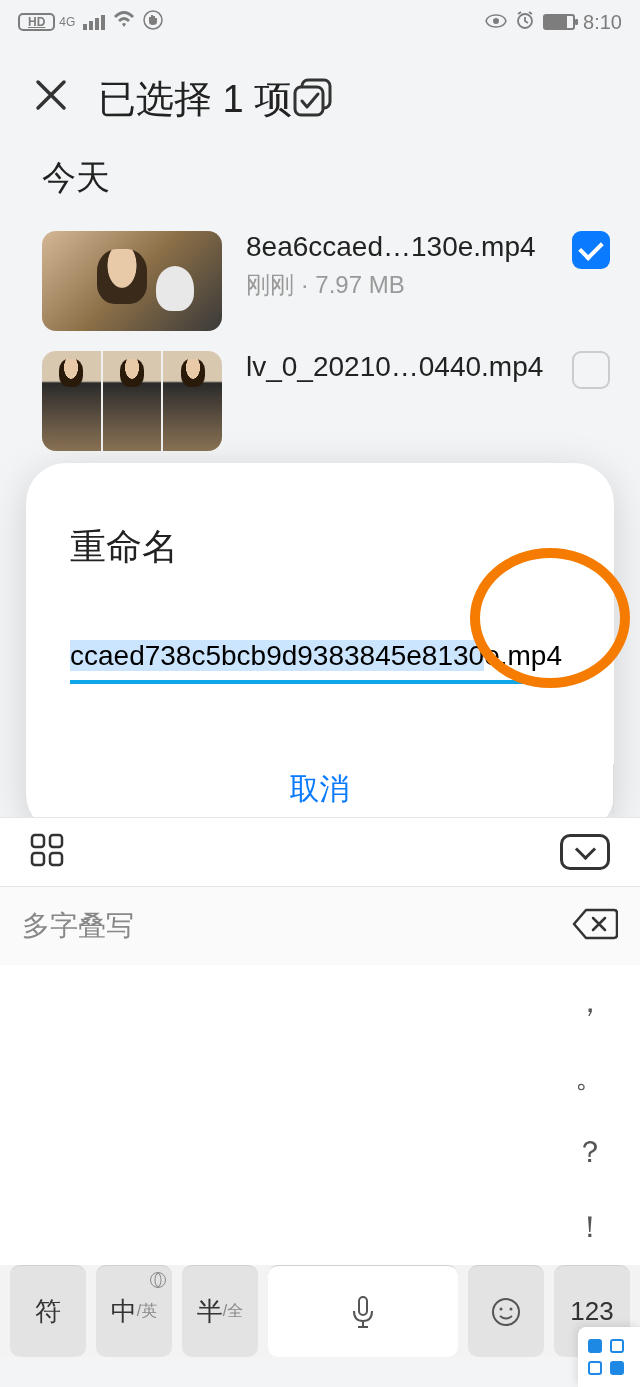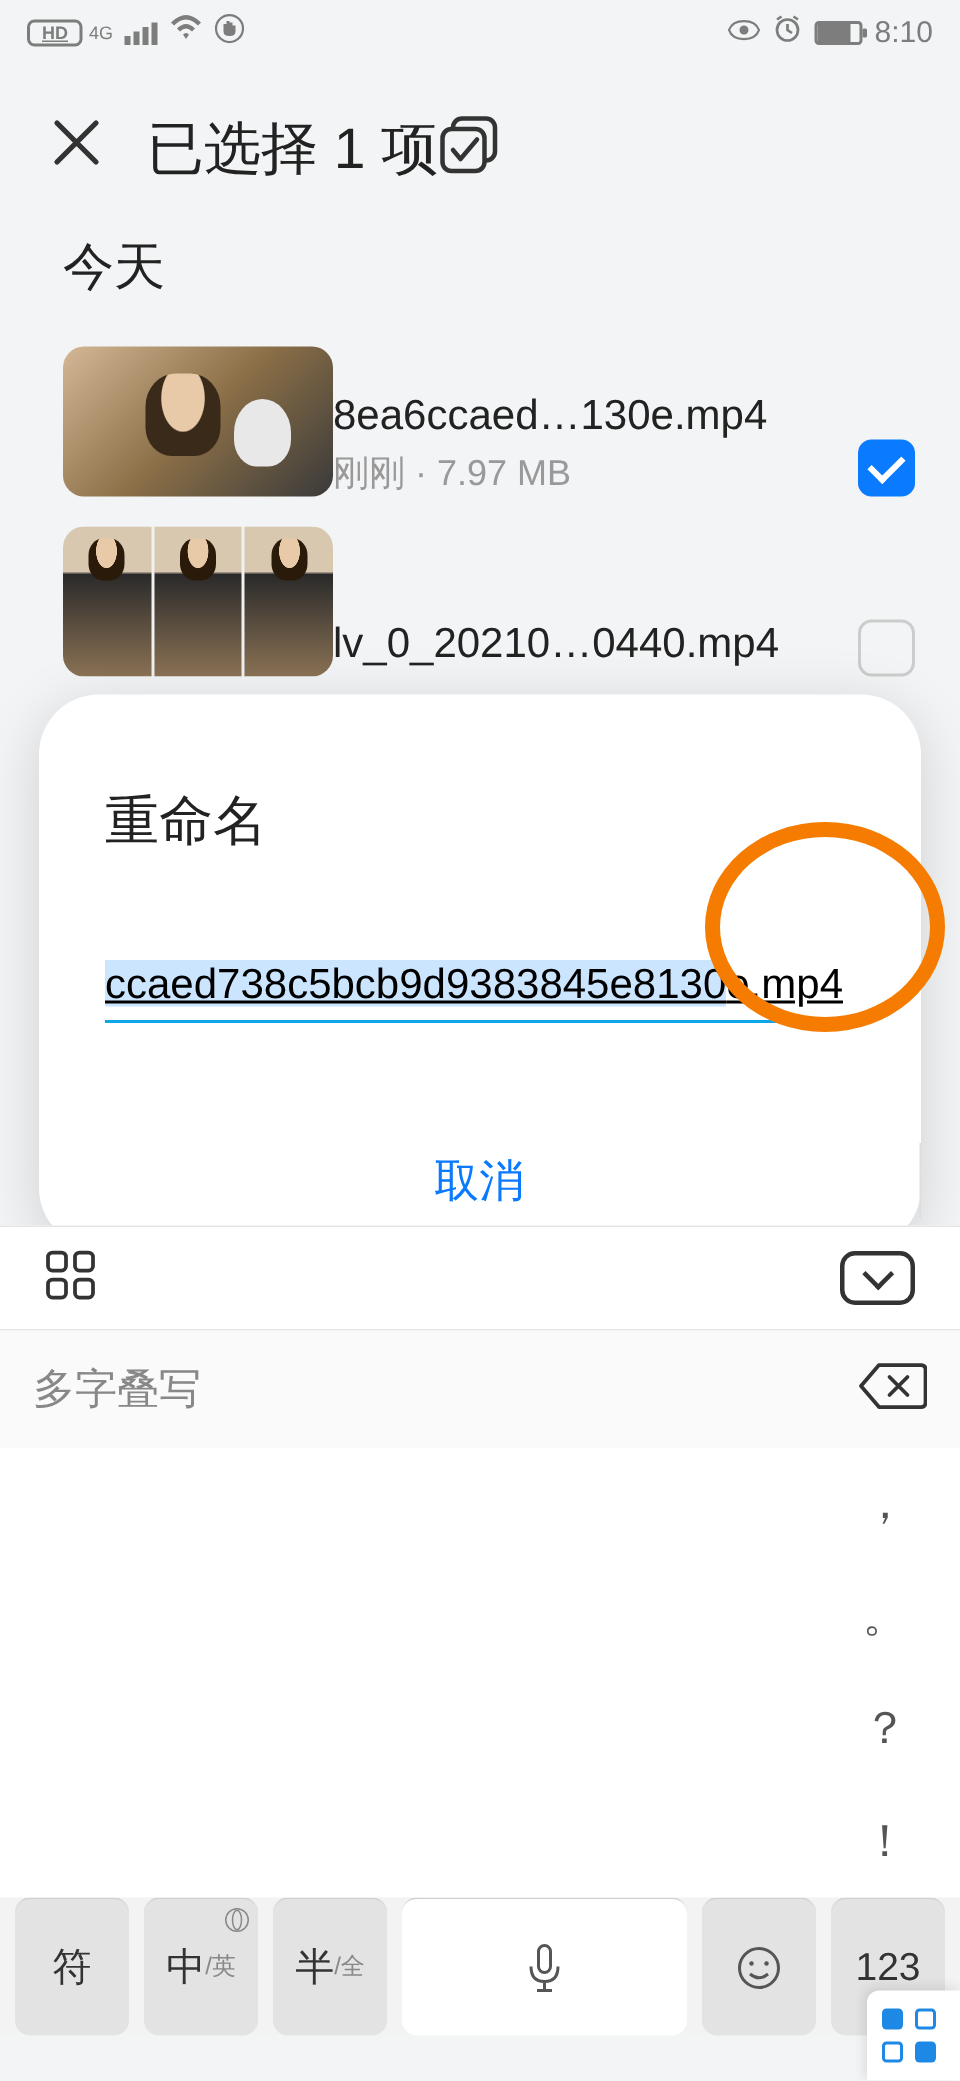--- a/index.html
+++ b/index.html
@@ -11,40 +11,40 @@
   .signal-bars span:nth-child(1){height:6px;} .signal-bars span:nth-child(2){height:9px;} .signal-bars span:nth-child(3){height:12px;} .signal-bars span:nth-child(4){height:15px;}
   .hd-badge { border: 2px solid #7d7d7d; border-radius: 5px; font-size: 12px; font-weight: bold; padding: 0 8px; text-decoration: underline; }
   .battery { width: 32px; height: 16px; border: 2px solid #7d7d7d; border-radius: 3px; position: relative; }
   .battery::after { content:''; position:absolute; right:-5px; top:3px; width:3px; height:6px; background:#7d7d7d; border-radius:1px; }
   .battery-fill { background:#7d7d7d; height:100%; width:80%; }
   .header { display: flex; align-items: center; justify-content: flex-start; padding: 30px 30px 20px 34px; }
   .header-left { display: flex; align-items: center; gap: 30px; }
   .close-x { font-size: 38px; color: #333; font-weight: 300; }
   .header-title { font-size: 38px; color: #222; font-weight: 500; }
   .section-title { font-size: 34px; color: #222; padding: 10px 30px 20px 42px; font-weight: 500; }
-  .file-item { display: flex; align-items: flex-end; padding: 10px 30px 10px 42px; }
+  .file-item { display: flex; align-items: flex-start; padding: 10px 30px 10px 42px; gap: 24px; }
   .thumb { width: 180px; height: 100px; border-radius: 14px; background: #666; flex-shrink: 0; overflow:hidden; position:relative; }
   .thumb1 { background: linear-gradient(135deg, #d4b896 0%, #8b6f47 50%, #3a3a3a 100%); }
   .thumb1::before { content:''; position:absolute; left:55px; top:18px; width:50px; height:55px; background: radial-gradient(ellipse at 50% 30%, #e8c9a8 40%, #3a2a1a 42%); border-radius: 40% 40% 35% 35%; }
   .thumb1::after { content:''; position:absolute; right:28px; top:35px; width:38px; height:45px; background:#e8e8e8; border-radius:50% 50% 40% 40%; }
   .thumb2 { background:#f0f0f0; display:grid; grid-template-columns:1fr 1fr 1fr; gap:2px; }
   .thumb2 > div { background: linear-gradient(180deg, #d8c8b0 30%, #2a2a2a 32%, #8b7355 100%); position:relative; }
   .thumb2 > div::before { content:''; position:absolute; top:8px; left:50%; transform:translateX(-50%); width:24px; height:28px; background: radial-gradient(ellipse at 50% 30%, #e8c9a8 40%, #2a1a0a 42%); border-radius:40%; }
   .file-info { flex: 1; }
   .file-name { font-size: 28px; color: #222; margin-bottom: 6px; }
   .file-meta { font-size: 24px; color: #999; }
   .checkbox { width: 38px; height: 38px; border-radius: 9px; flex-shrink: 0; }
   .checkbox.checked { background: #0a7aff; display:flex; align-items:center; justify-content:center; }
   .checkbox.checked::after { content:''; width:10px; height:18px; border:solid white; border-width:0 4px 4px 0; transform:rotate(45deg); margin-top:-4px; }
   .checkbox.unchecked { border: 2px solid #ccc; }
   
   .dialog { position: absolute; left: 26px; right: 26px; top: 463px; background: #fff; border-radius: 40px; padding: 60px 0 0 0; box-shadow: 0 8px 40px rgba(0,0,0,0.15); }
   .dialog-title { font-size: 36px; color: #222; font-weight: 500; padding: 0 44px; }
   .dialog-input-wrap { padding: 60px 44px 10px 44px; position: relative; }
-  .dialog-input { width: 100%; border: none; border-bottom: 2px solid #0ea5e9; font-size: 28px; padding: 8px 0; background: transparent; outline: none; text-decoration: underline; }
+  .dialog-input { width: 100%; border: none; border-bottom: 4px solid #0ea5e9; font-size: 28px; padding: 8px 0; background: transparent; outline: none; }
   .dialog-input-sel { background: #cce5ff; }
   .circle-annot { position:absolute; right:10px; top:548px; width:160px; height:140px; border:10px solid #f57c00; border-radius:50%; pointer-events:none; z-index:10; }
   .dialog-buttons { display: flex; margin-top: 50px; height: 90px; }
   .dialog-btn { flex: 1; font-size: 30px; color: #0a7aff; display: flex; align-items: center; justify-content: center; }
   .dialog-sep { width: 1px; background: #ddd; margin: 20px 0; }
   
   .kb-toolbar { position: absolute; top: 817px; left: 0; right: 0; height: 70px; background: #fff; border-top: 1px solid #e5e5e5; border-bottom: 1px solid #e5e5e5; display: flex; justify-content: space-between; align-items: center; padding: 0 30px; }
   .kb-collapse { width: 50px; height: 36px; border: 3px solid #333; border-radius: 10px; display:flex; align-items:center; justify-content:center; }
   .kb-collapse::after { content:''; width:12px; height:12px; border:solid #333; border-width:0 3px 3px 0; transform:rotate(45deg); margin-top:-6px; }
   

